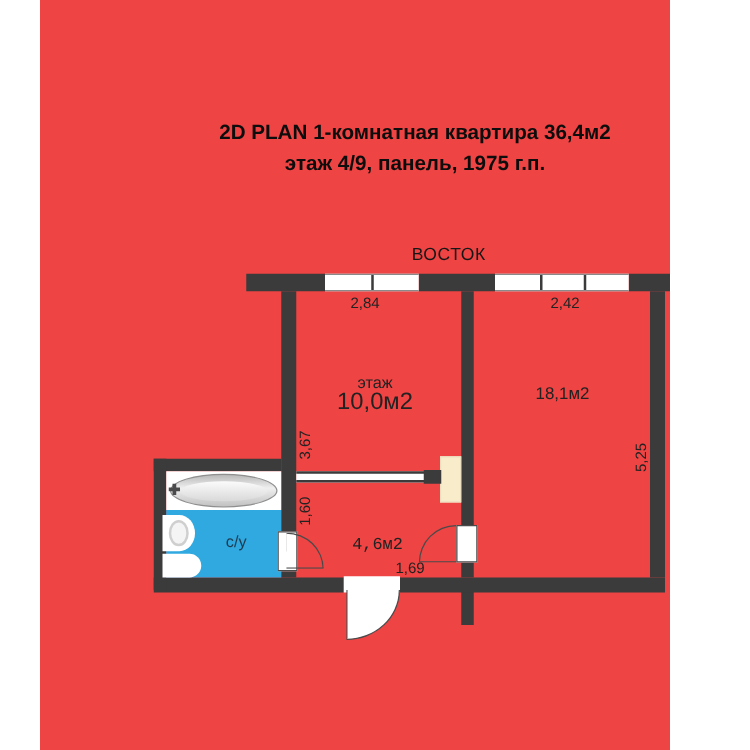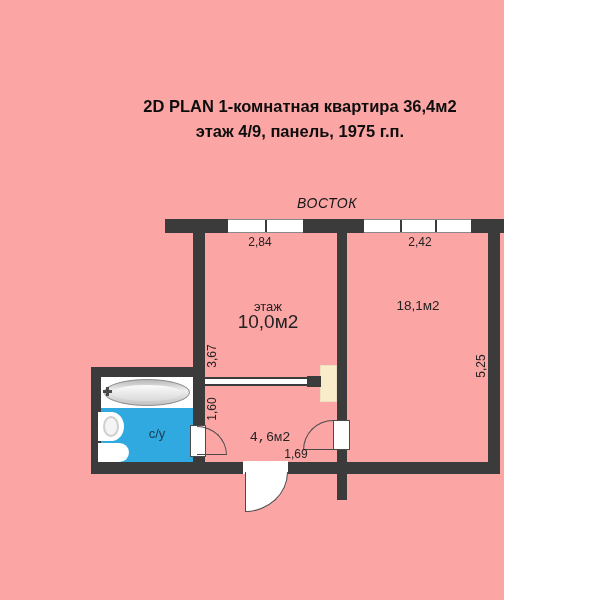--- a/index.html
+++ b/index.html
@@ -1,17 +1,17 @@
 <!DOCTYPE html>
 <html><head>
 <meta charset="utf-8">
 <style>
   html,body{margin:0;padding:0;background:#fff;}
-  #stage{position:relative;width:504px;height:600px;background:#fca5a5;overflow:hidden;
-         font-family:"Liberation Sans","DejaVu Sans",sans-serif;color:#1a1a1a;}
+  #stage{position:relative;width:504px;height:600px;background:#ef4444;overflow:hidden;
+         font-family:"Liberation Sans","DejaVu Sans",sans-serif;color:#1a1a1a;margin-left:32px;}
   
   #title{position:absolute;left:0;top:94px;width:600px;text-align:center;
          font-weight:bold;font-size:16.5px;line-height:24.5px;color:#0d0d0d;}
   
   .wall{position:absolute;background:#3b3b3b;}
   .window{position:absolute;background:#fff;border-top:1px solid #8a8a8a;border-bottom:1px solid #8a8a8a;box-sizing:border-box;}
   .mullion{position:absolute;top:0;bottom:0;width:2px;background:#3b3b3b;}
   .leaf{position:absolute;background:#fff;border:1.5px solid #4a4a4a;box-sizing:border-box;}
   .arc{position:absolute;box-sizing:border-box;background:transparent;}
   #arc-bath{border:1.5px solid #4a4a4a;border-left:none;border-radius:0 100% 0 0;}
@@ -43,21 +43,21 @@
 </head>
 <body>
 
 <div id="stage">
 
   <div id="title">
     <div>2D PLAN 1-комнатная квартира 36,4м2</div>
     <div>этаж 4/9, панель, 1975 г.п.</div>
   </div>
 
-  <div class="lbl" id="vostok" style="left:327px;top:203px;font-style:italic;">ВОСТОК</div>
+  <div class="lbl" id="vostok" style="left:327px;top:203px;">ВОСТОК</div>
 
   <div class="wall" style="left:165px;top:219px;width:63px;height:14px;"></div>
   <div class="wall" style="left:303px;top:219px;width:61px;height:14px;"></div>
   <div class="wall" style="left:471px;top:219px;width:51px;height:14px;"></div>
 
   <div class="wall" style="left:193px;top:233px;width:12px;height:192px;"></div>
   <div class="wall" style="left:193px;top:457px;width:12px;height:5px;"></div>
 
   <div class="wall" style="left:337px;top:233px;width:10px;height:187px;"></div>
   <div class="wall" style="left:337px;top:450px;width:10px;height:12px;"></div>
@@ -100,21 +100,21 @@
   <div class="leaf" style="left:190px;top:425px;width:16px;height:32px;"></div>
   <div class="leaf" style="left:333px;top:420px;width:17px;height:30px;"></div>
   <div style="position:absolute;left:243px;top:461px;width:45px;height:13px;background:#fff;"></div>
 
   <div class="arc" id="arc-bath" style="left:197px;top:426px;width:30px;height:29px;"></div>
   <div class="arc" id="arc-room" style="left:303px;top:420px;width:30px;height:30px;"></div>
   <div class="arc" id="arc-entry" style="left:245px;top:472px;width:43px;height:40px;"></div>
 
   <div class="lbl" style="left:268px;top:306px;font-size:13px;">этаж</div>
   <div class="lbl" style="left:268px;top:322px;font-size:19px;">10,0м2</div>
-  <div class="lbl area" style="left:418px;top:305px;">18,1м2</div>
+  <div class="lbl area" style="left:418px;top:315px;">18,1м2</div>
   <div class="lbl area" style="left:270px;top:437px;font-family:Liberation Mono, monospace;">4,6м2</div>
 
   <div class="lbl" style="left:260px;top:242px;">2,84</div>
   <div class="lbl" style="left:420px;top:242px;">2,42</div>
   <div class="lbl rot" style="left:212px;top:356px;">3,67</div>
   <div class="lbl rot" style="left:212px;top:409px;">1,60</div>
   <div class="lbl rot" style="left:481px;top:366px;">5,25</div>
   <div class="lbl" style="left:296px;top:454px;">1,69</div>
 
 </div>

